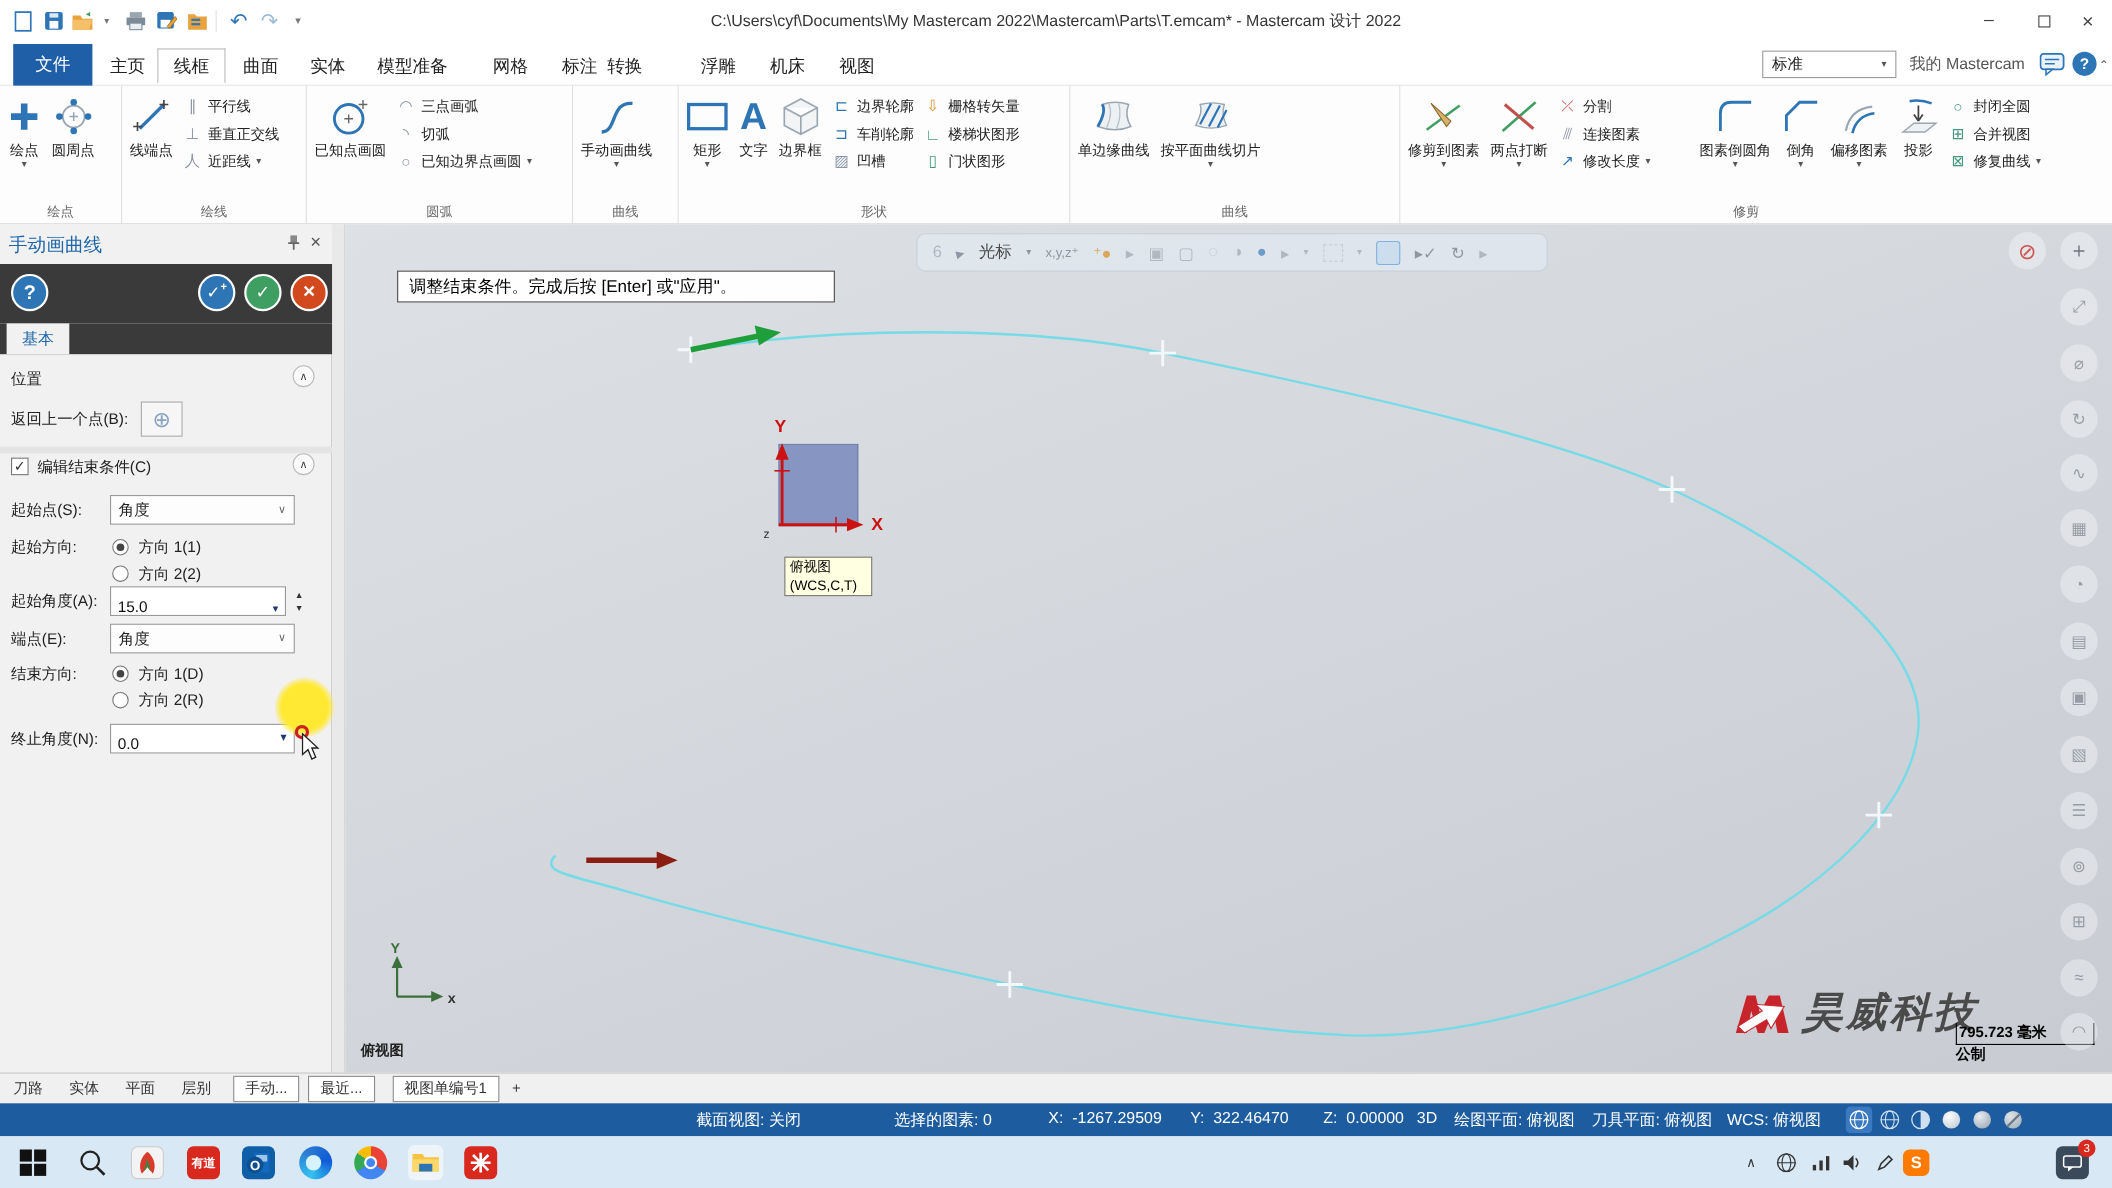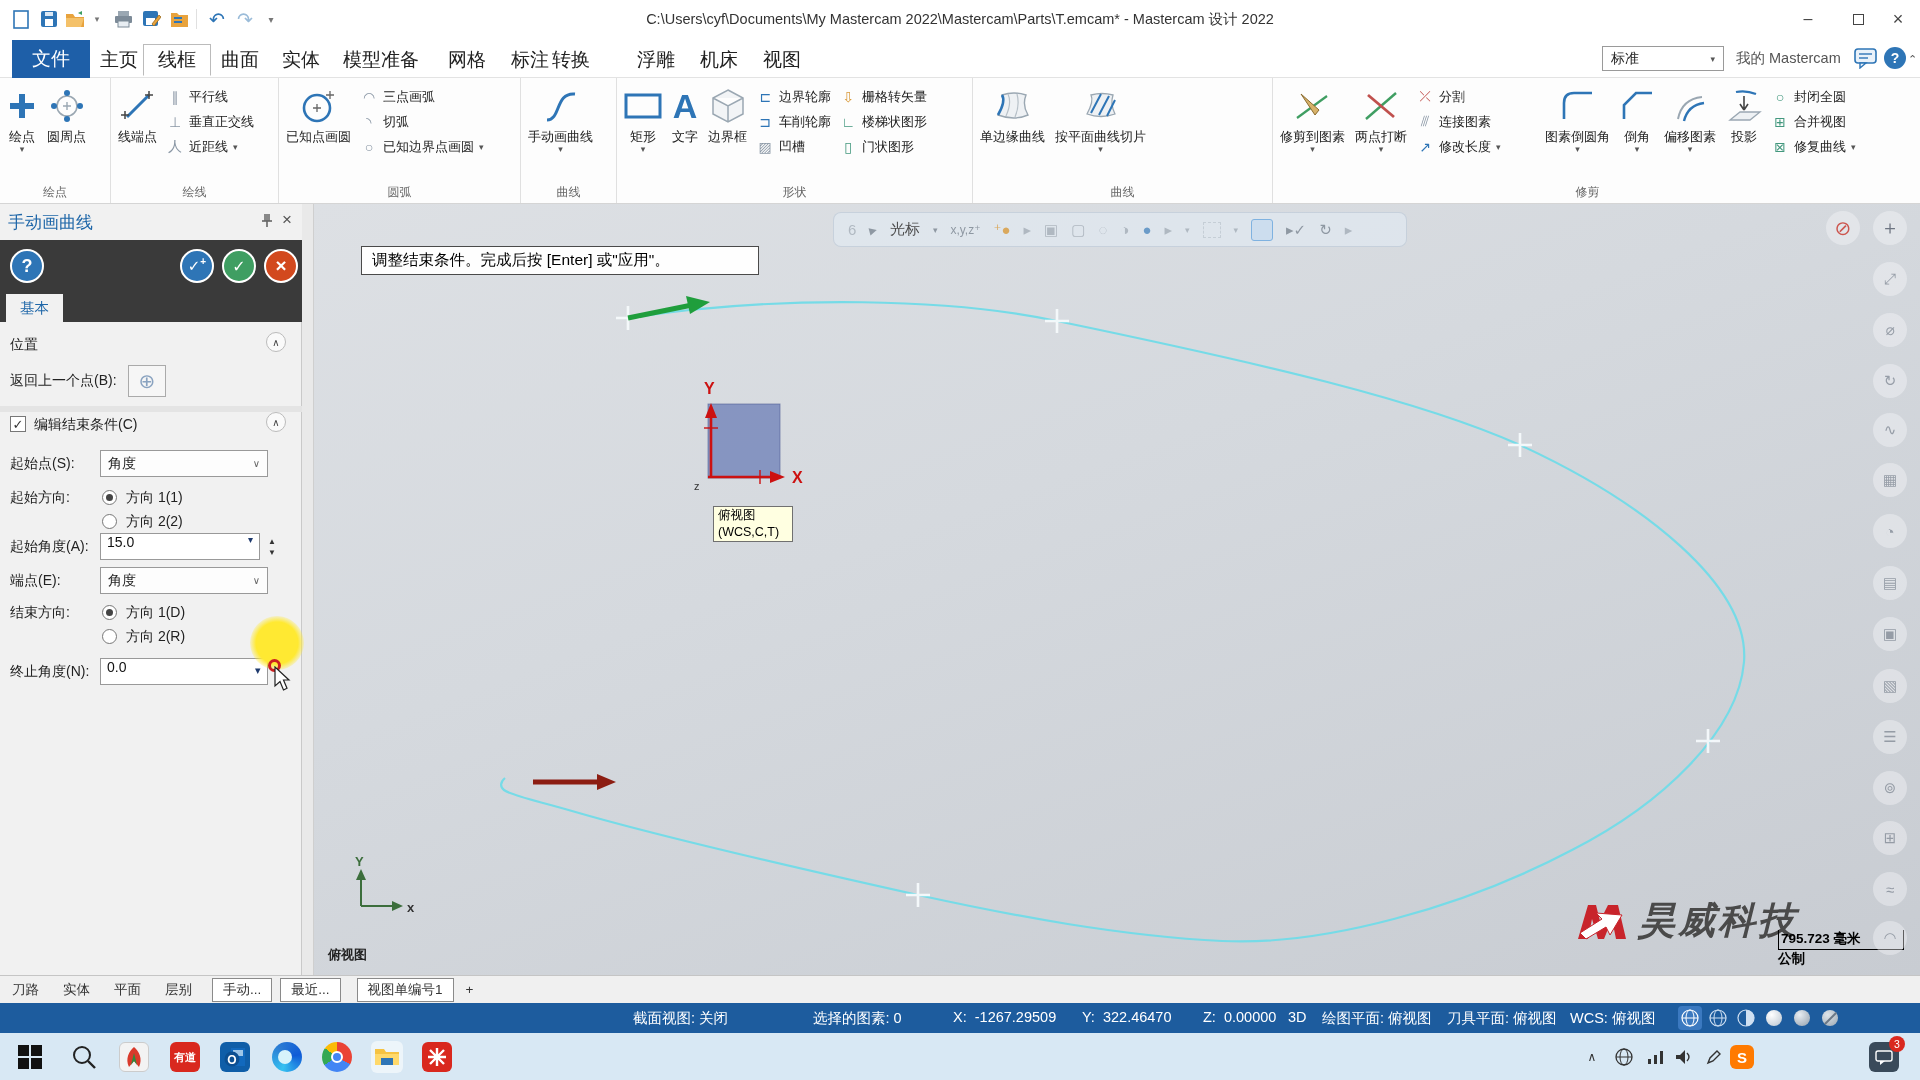--- a/index.html
+++ b/index.html
@@ -5,21 +5,21 @@
   * { margin:0; padding:0; box-sizing:border-box; }
   html,body { width:1920px; height:1080px; overflow:hidden; font-family:"Liberation Sans","DejaVu Sans",sans-serif; background:#fff; }
   .abs { position:absolute; }
   
   #titlebar { position:absolute; left:0; top:0; width:1920px; height:40px; background:#ffffff; }
   .qa-ic { position:absolute; top:8px; width:22px; height:22px; display:flex; align-items:center; justify-content:center; font-size:17px; color:#2e75b6; }
   .winbtn { position:absolute; top:6px; width:40px; height:26px; display:flex; align-items:center; justify-content:center; color:#444; font-size:16px; }
   #win-title { position:absolute; top:10px; left:0; width:1920px; text-align:center; font-size:14.5px; color:#333; }
   
   #tabrow { position:absolute; left:0; top:40px; width:1920px; height:38px; background:#ffffff; border-bottom:1px solid #e3e3e3; }
-  .rtab { position:absolute; top:4px; height:32px; display:flex; align-items:center; padding:0 14px; font-size:19px; color:#222; }
+  .rtab { position:absolute; top:4px; height:32px; display:flex; align-items:center; padding:0 14px; font-size:16px; color:#222; }
   .rtab.file { background:#1e5fa8; color:#fff; top:0; height:38px; padding:0 20px; }
   .rtab.active { border:1px solid #bbb; border-bottom:1px solid #fff; background:#fff; }
   #style-combo { position:absolute; left:1602px; top:6px; width:122px; height:25px; border:1px solid #9a9a9a; background:#fff; font-size:14px; color:#222; display:flex; align-items:center; padding:0 8px; justify-content:space-between; }
   
   #ribbon { position:absolute; left:0; top:78px; width:1920px; height:126px; background:#fdfdfd; border-bottom:1px solid #d5d5d5; display:flex; }
   .rb-group { position:relative; height:100%; flex:0 0 auto; padding:2px 2px 20px 2px; display:flex; align-items:stretch; }
   .rb-group + .rb-group { border-left:1px solid #e0e0e0; }
   .rb-glabel { position:absolute; bottom:2px; left:0; width:100%; text-align:center; font-size:12px; color:#666; }
   .rb-big { display:flex; flex-direction:column; align-items:center; justify-content:flex-start; padding:3px 5px 0 5px; }
   .rb-big .ic { height:46px; display:flex; align-items:center; justify-content:center; }
@@ -36,21 +36,21 @@
   #panel-header { position:absolute; left:0; top:0; width:302px; height:36px; background:#f1f1f1; display:flex; align-items:center; }
   #panel-title { font-size:17px; color:#1e66a8; padding-left:8px; }
   #panel-dark { position:absolute; left:0; top:36px; width:302px; height:54px; background:#3a3a3a; }
   .pbtn { position:absolute; top:9px; width:34px; height:34px; border-radius:50%; display:flex; align-items:center; justify-content:center; color:#fff; font-size:18px; font-weight:bold; border:2px solid #fff; }
   #panel-tabs { position:absolute; left:0; top:90px; width:302px; height:28px; background:#3a3a3a; }
   #ptab-basic { position:absolute; left:6px; top:0; height:28px; background:#f1f1f1; color:#1e66a8; font-size:14.5px; display:flex; align-items:center; padding:0 14px; }
   .pgroup-head { position:absolute; left:10px; font-size:14px; color:#222; }
   .pchev { position:absolute; width:20px; height:20px; border-radius:50%; border:1px solid #bbb; background:#fafafa; color:#444; font-size:10px; display:flex; align-items:center; justify-content:center; }
   .plabel { position:absolute; font-size:14px; color:#222; }
   .pselect { position:absolute; left:100px; width:168px; height:27px; background:#fdfdfd; border:1px solid #999; font-size:14px; color:#222; display:flex; align-items:center; justify-content:space-between; padding:0 7px; }
-  .pinput { position:absolute; left:100px; width:160px; height:27px; background:#fff; border:1px solid #999; font-size:14px; color:#111; display:flex; align-items:flex-start; justify-content:space-between; padding:0 6px; }
+  .pinput { position:absolute; left:100px; width:160px; height:27px; background:#fff; border:1px solid #999; font-size:14px; color:#111; display:flex; align-items:flex-end; justify-content:space-between; padding:0 6px; }
   .radio { position:absolute; width:15px; height:15px; border:1px solid #777; border-radius:50%; background:#fff; }
   .radio.sel::after { content:""; position:absolute; left:3px; top:3px; width:7px; height:7px; border-radius:50%; background:#444; }
   .chev { font-size:10px; color:#666; }
   
   #canvas { position:absolute; left:314px; top:0; width:1606px; height:771px; background:linear-gradient(160deg,#dde0e4 0%,#d5d9de 40%,#c8ccd2 100%); overflow:hidden; }
   #panel-scroll { position:absolute; left:302px; top:0; width:12px; height:771px; background:#e9e9e9; border-right:1px solid #cfcfcf; }
   #prompt-box { position:absolute; left:47px; top:42px; width:398px; height:29px; background:#fefefe; border:1px solid #4a4a4a; font-size:15.5px; color:#000; display:flex; align-items:center; padding:0 10px; white-space:nowrap; }
   #float-bar { position:absolute; left:519px; top:8px; width:574px; height:35px; background:rgba(228,237,245,0.55); border:1px solid rgba(170,185,200,0.45); border-radius:8px; display:flex; align-items:center; gap:13px; padding:0 14px; font-size:15px; color:#5a6572; }
   .fb { opacity:.35; } .fb2 { opacity:.6; }
   .fb-hl { width:22px; height:22px; border:1px solid #7fb2e0; background:rgba(190,215,240,.55); border-radius:3px; }

